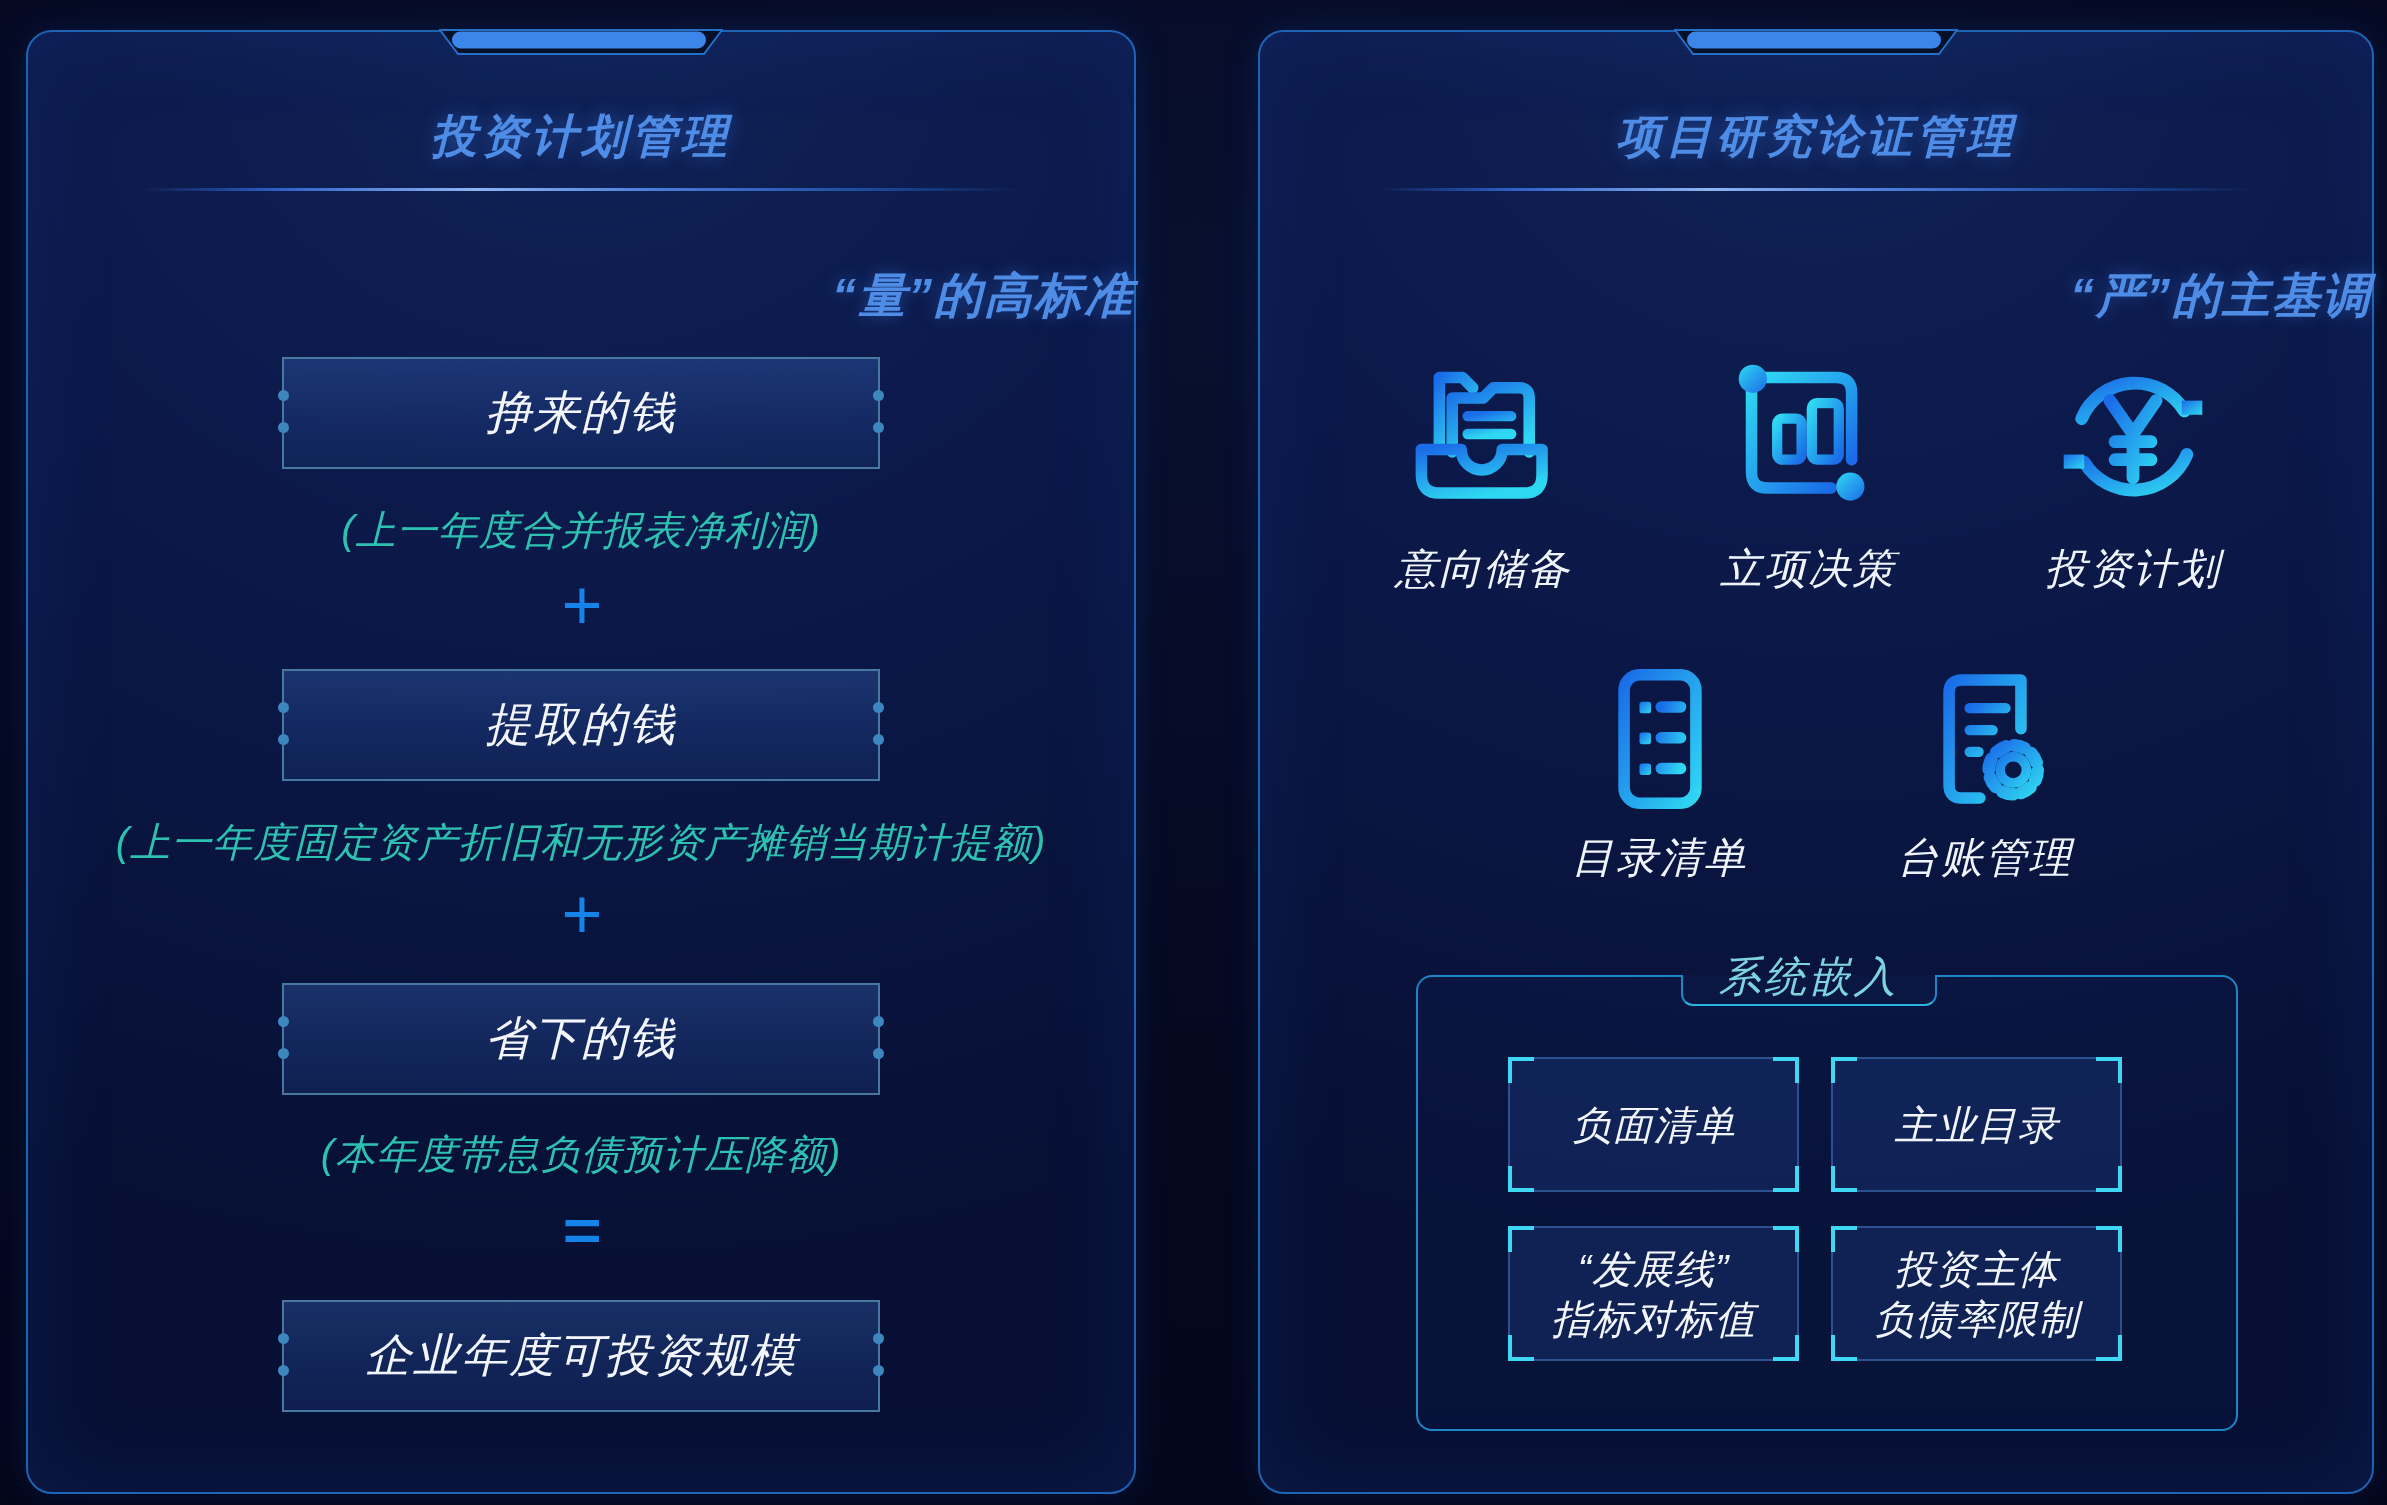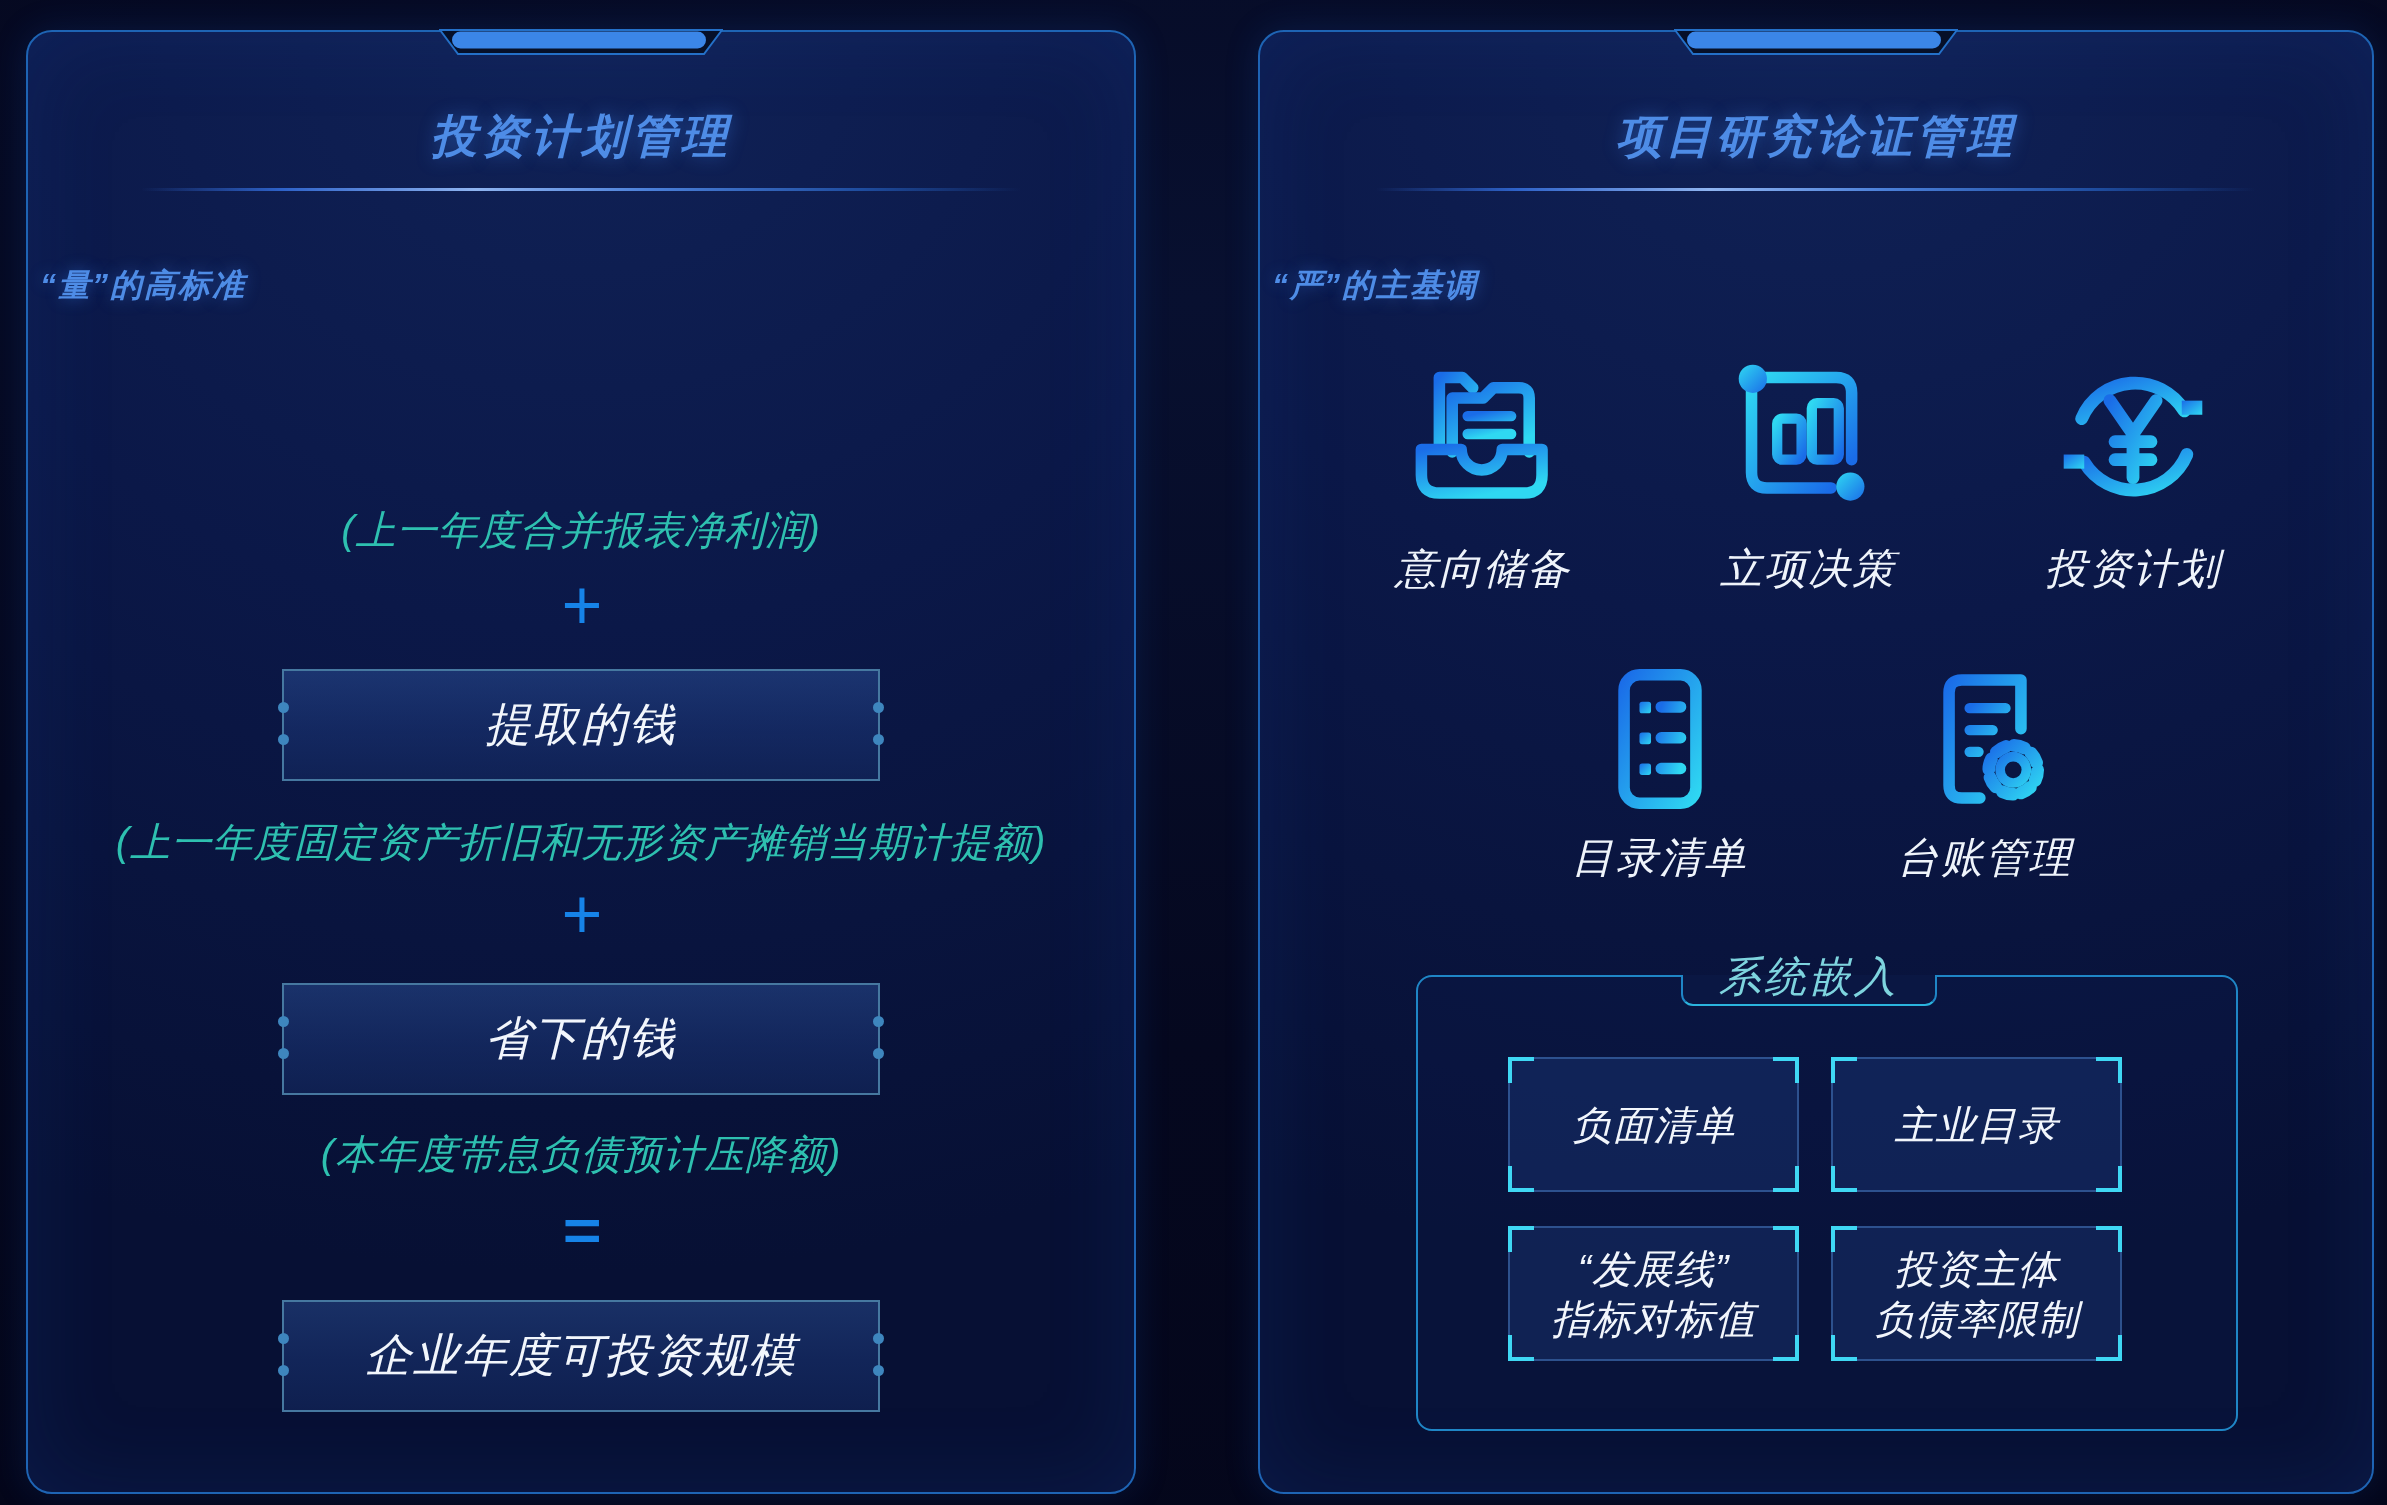--- a/index.html
+++ b/index.html
@@ -22,22 +22,22 @@
     position:absolute;top:74px;left:0;right:0;text-align:center;
     font-size:46px;font-weight:bold;letter-spacing:4px;color:#4E8CE6;
     text-shadow:0 0 18px rgba(60,130,240,0.45);
   }
   .divider{
     position:absolute;top:156px;left:50%;transform:translateX(-50%);
     width:880px;height:3px;border-radius:2px;
     background:linear-gradient(90deg, rgba(40,90,200,0) 0%, #2E62C8 16%, #8FB4F0 38%, #4A7FD8 58%, #1E4C9E 82%, rgba(20,60,150,0) 100%);
   }
   .psub{
-    position:absolute;top:232px;left:0;right:0;text-align:left;
-    font-size:32px;font-weight:bold;letter-spacing:2px;color:#4E8CE6;
+    position:absolute;top:232px;left:0;right:0;text-align:right;
+    font-size:48px;font-weight:bold;letter-spacing:2px;color:#4E8CE6;
     text-shadow:0 0 16px rgba(60,130,240,0.4);
     padding-left:12px;
   }
   .row{position:absolute;left:0;right:0;display:flex;justify-content:center;align-items:center;}
   .fbox{
     position:relative;width:594px;height:108px;
     border:2px solid #4678A0;
     background:linear-gradient(180deg, rgba(52,96,176,0.40) 0%, rgba(28,56,122,0.52) 55%, rgba(20,42,98,0.58) 100%);
     display:flex;align-items:center;justify-content:center;
   }
@@ -99,20 +99,29 @@
   <div class="tab">
     <svg viewBox="0 0 284 26">
       <path d="M1,1 H283 L265,25 H19 Z" fill="#061029" stroke="#2470C8" stroke-width="2"></path>
       <rect x="13" y="2.5" width="254" height="17" rx="8.5" fill="#3B86E8"></rect>
     </svg>
   </div>
   <div class="ptitle">投资计划管理</div>
   <div class="divider"></div>
   <div class="psub">“量”的高标准</div>
 
+  <div class="row" style="top:325px;">
+    <div class="fbox">
+      <span class="dot dl1"></span>
+      <span class="dot dl2"></span>
+      <span class="dot dr1"></span>
+      <span class="dot dr2"></span>
+      <span class="ftext">挣来的钱</span>
+    </div>
+  </div>
   <div class="row cap" style="top:470px;">(上一年度合并报表净利润)</div>
   <div class="row op plus" style="top:540px;">+</div>
 
   <div class="row" style="top:637px;">
     <div class="fbox">
       <span class="dot dl1"></span>
       <span class="dot dl2"></span>
       <span class="dot dr1"></span>
       <span class="dot dr2"></span>
       <span class="ftext">提取的钱</span>

